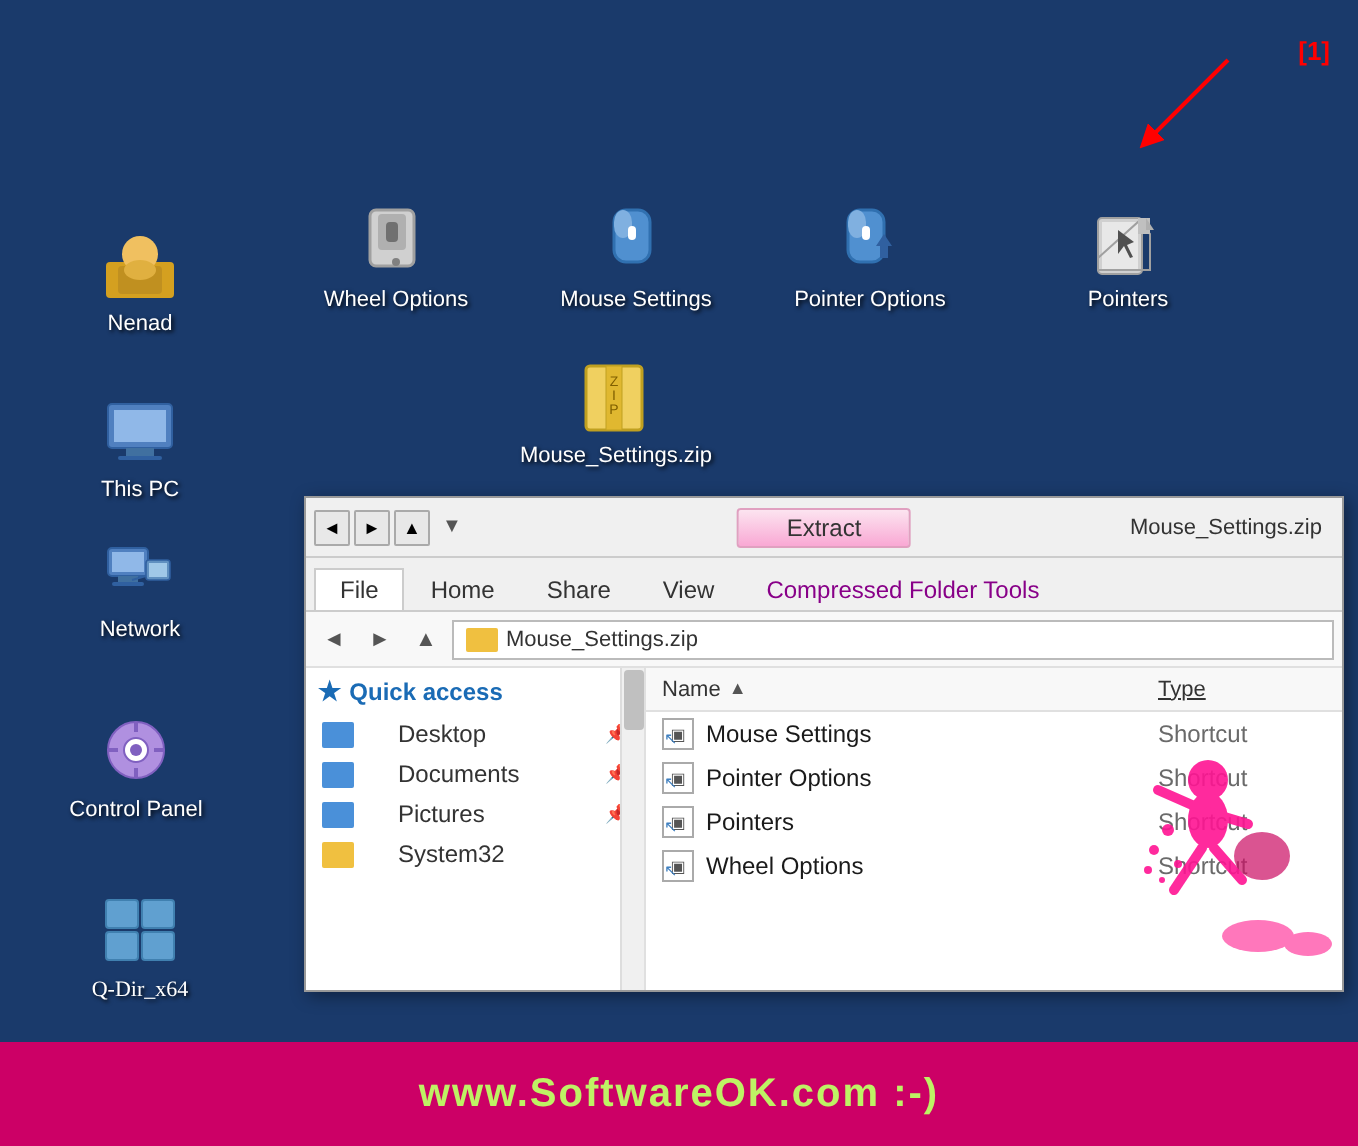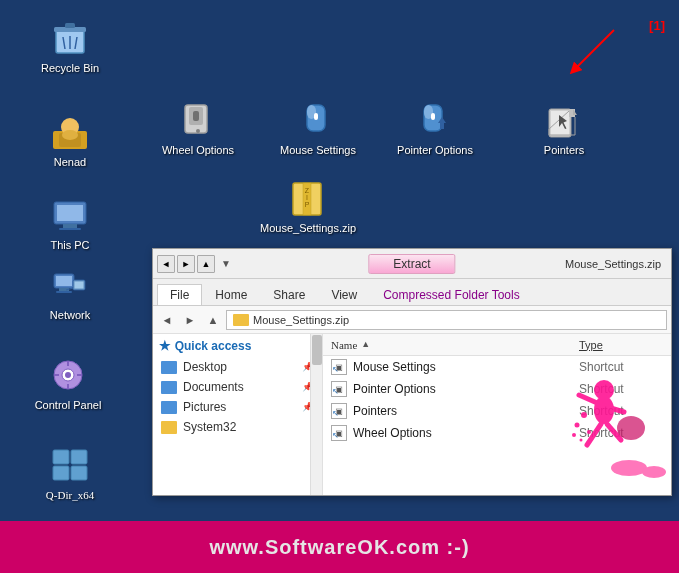--- a/index.html
+++ b/index.html
@@ -223,21 +223,21 @@
       border-radius: 2px;
     }
 
     .sidebar-item {
       display: flex;
       align-items: center;
       padding: 3px 8px;
       font-size: 12px;
       color: #333;
       cursor: pointer;
-      gap: 6px;
+      gap: 22px;
     }
     .sidebar-header {
       display: flex;
       align-items: center;
       padding: 4px 6px;
       font-size: 12px;
       font-weight: 600;
       color: #1a6bb5;
       cursor: pointer;
       gap: 4px;
@@ -276,21 +276,20 @@
       align-items: center;
     }
     .file-col-name {
       flex: 1;
       padding: 0 8px;
       font-size: 11px;
       color: #333;
       display: flex;
       align-items: flex-start;
       gap: 4px;
-      font-family: Liberation Serif, serif;
     }
     .file-col-type {
       width: 100px;
       padding: 0 8px;
       font-size: 11px;
       color: #333;
       text-decoration: underline;
     }
     .sort-arrow { font-size: 9px; color: #555; }
 
@@ -350,54 +349,41 @@
       bottom: 0;
       left: 0;
       width: 679px;
       height: 52px;
       background: #cc0066;
       display: flex;
       align-items: center;
       justify-content: center;
     }
     .bottom-text {
-      color: #e5e5e5;
+      color: #bef264;
       font-size: 20px;
       font-weight: bold;
       letter-spacing: 1px;
     }
   </style>
 </head>
 <body>
 
 <div class="desktop">
 
   <div class="annotation">[1]</div>
   <svg class="arrow" viewBox="0 0 60 50">
     <defs>
       <marker id="arrowhead" markerWidth="6" markerHeight="6" refX="3" refY="3" orient="auto">
         <polygon points="0 0, 6 3, 0 6" fill="red"></polygon>
       </marker>
     </defs>
     <line x1="55" y1="2" x2="15" y2="42" stroke="red" stroke-width="2" marker-end="url(#arrowhead)"></line>
   </svg>
 
-  <div class="desktop-icon" style="left:30px;top:18px;">
-    <div class="icon-img">
-      <svg width="38" height="38" viewBox="0 0 38 38">
-        <rect x="5" y="10" width="28" height="24" rx="2" fill="#a0c8f0" stroke="#5090c0" stroke-width="1.5"></rect>
-        <rect x="3" y="8" width="32" height="5" rx="1.5" fill="#6090c0"></rect>
-        <rect x="14" y="4" width="10" height="5" rx="1.5" fill="#4070a0"></rect>
-        <line x1="12" y1="18" x2="14" y2="30" stroke="#3060a0" stroke-width="1.5"></line>
-        <line x1="19" y1="17" x2="19" y2="30" stroke="#3060a0" stroke-width="1.5"></line>
-        <line x1="26" y1="18" x2="24" y2="30" stroke="#3060a0" stroke-width="1.5"></line>
-      </svg>
-    </div>
-    <span class="icon-label">Recycle Bin</span>
-  </div>
 
   <div class="desktop-icon" style="left:30px;top:112px;">
     <div class="icon-img">
       <svg width="38" height="38" viewBox="0 0 38 38">
         <rect x="2" y="18" width="34" height="18" rx="2" fill="#d4a020"></rect>
         <circle cx="19" cy="14" r="9" fill="#f0c060"></circle>
         <rect x="8" y="20" width="22" height="14" rx="2" fill="#c09020"></rect>
         <ellipse cx="19" cy="22" rx="8" ry="5" fill="#e0b040"></ellipse>
       </svg>
     </div>

